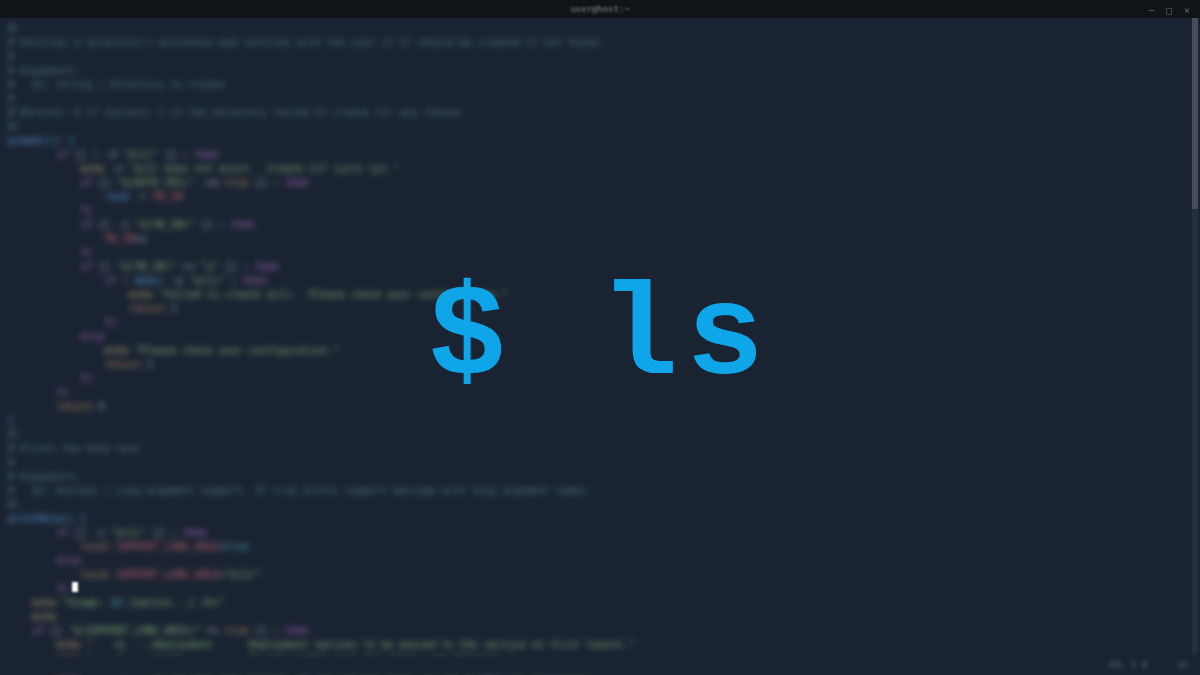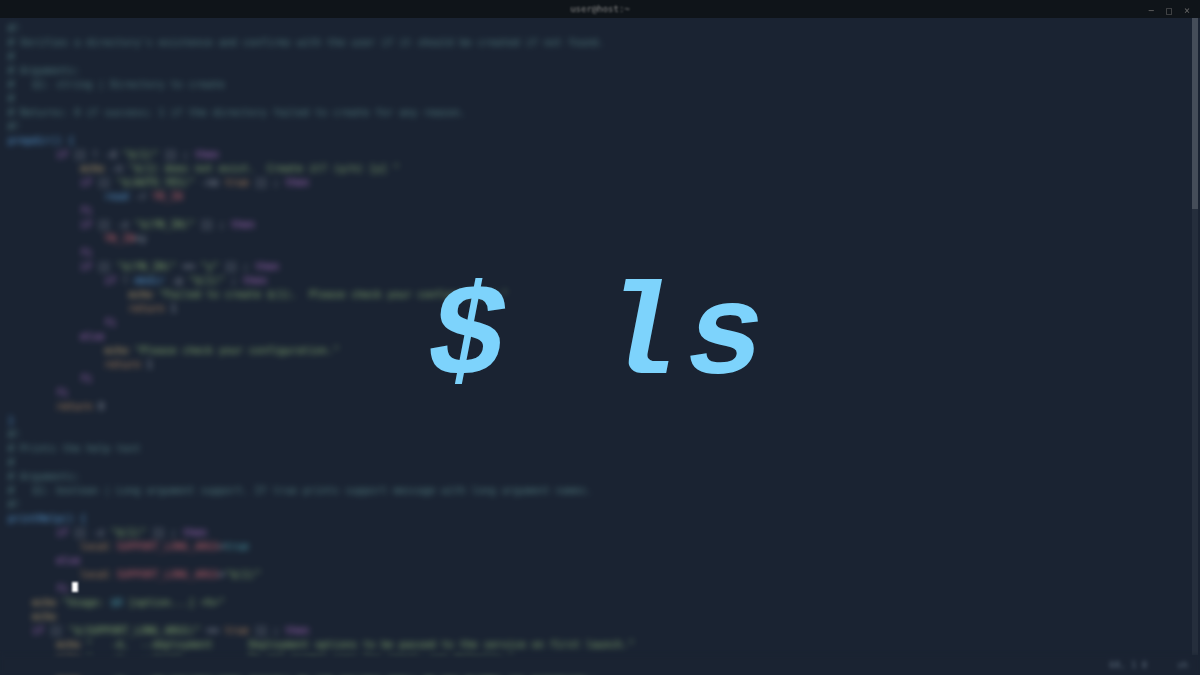--- a/index.html
+++ b/index.html
@@ -62,25 +62,24 @@
     .echo-kw { color: #e5c07b; }
     .teal { color: #56b6c2; }
     .overlay-text {
       position: absolute;
       top: 50%;
       left: 50%;
       transform: translate(-50%, -50%);
       font-family: 'Courier New', 'Courier', monospace;
       font-size: 130px;
       font-weight: bold;
-      color: #7dd3fc;
+      color: #0ea5e9;
       letter-spacing: 8px;
       z-index: 100;
       pointer-events: none;
-      font-style: italic;
     }
     .statusbar {
       position: absolute;
       bottom: 0;
       left: 0;
       right: 0;
       height: 20px;
       background: #1a2332;
       display: flex;
       align-items: center;

